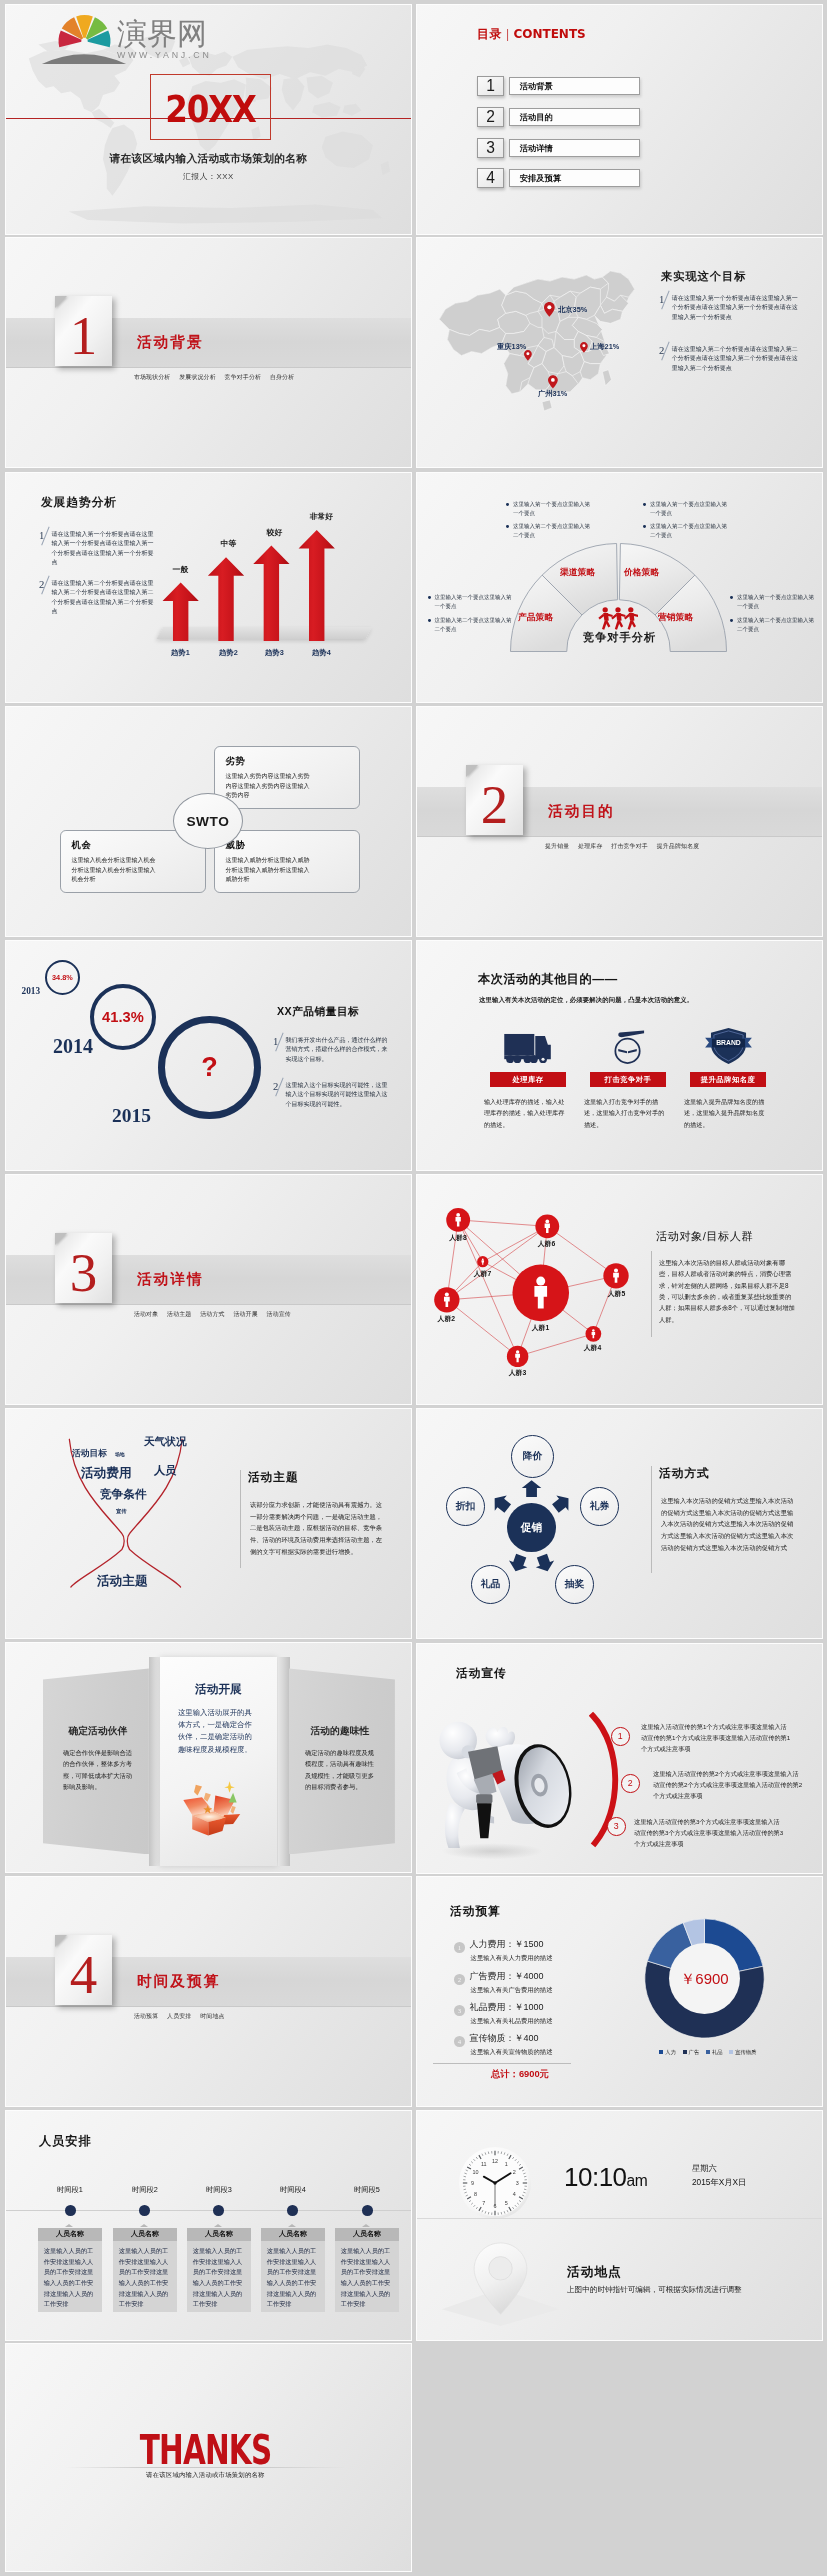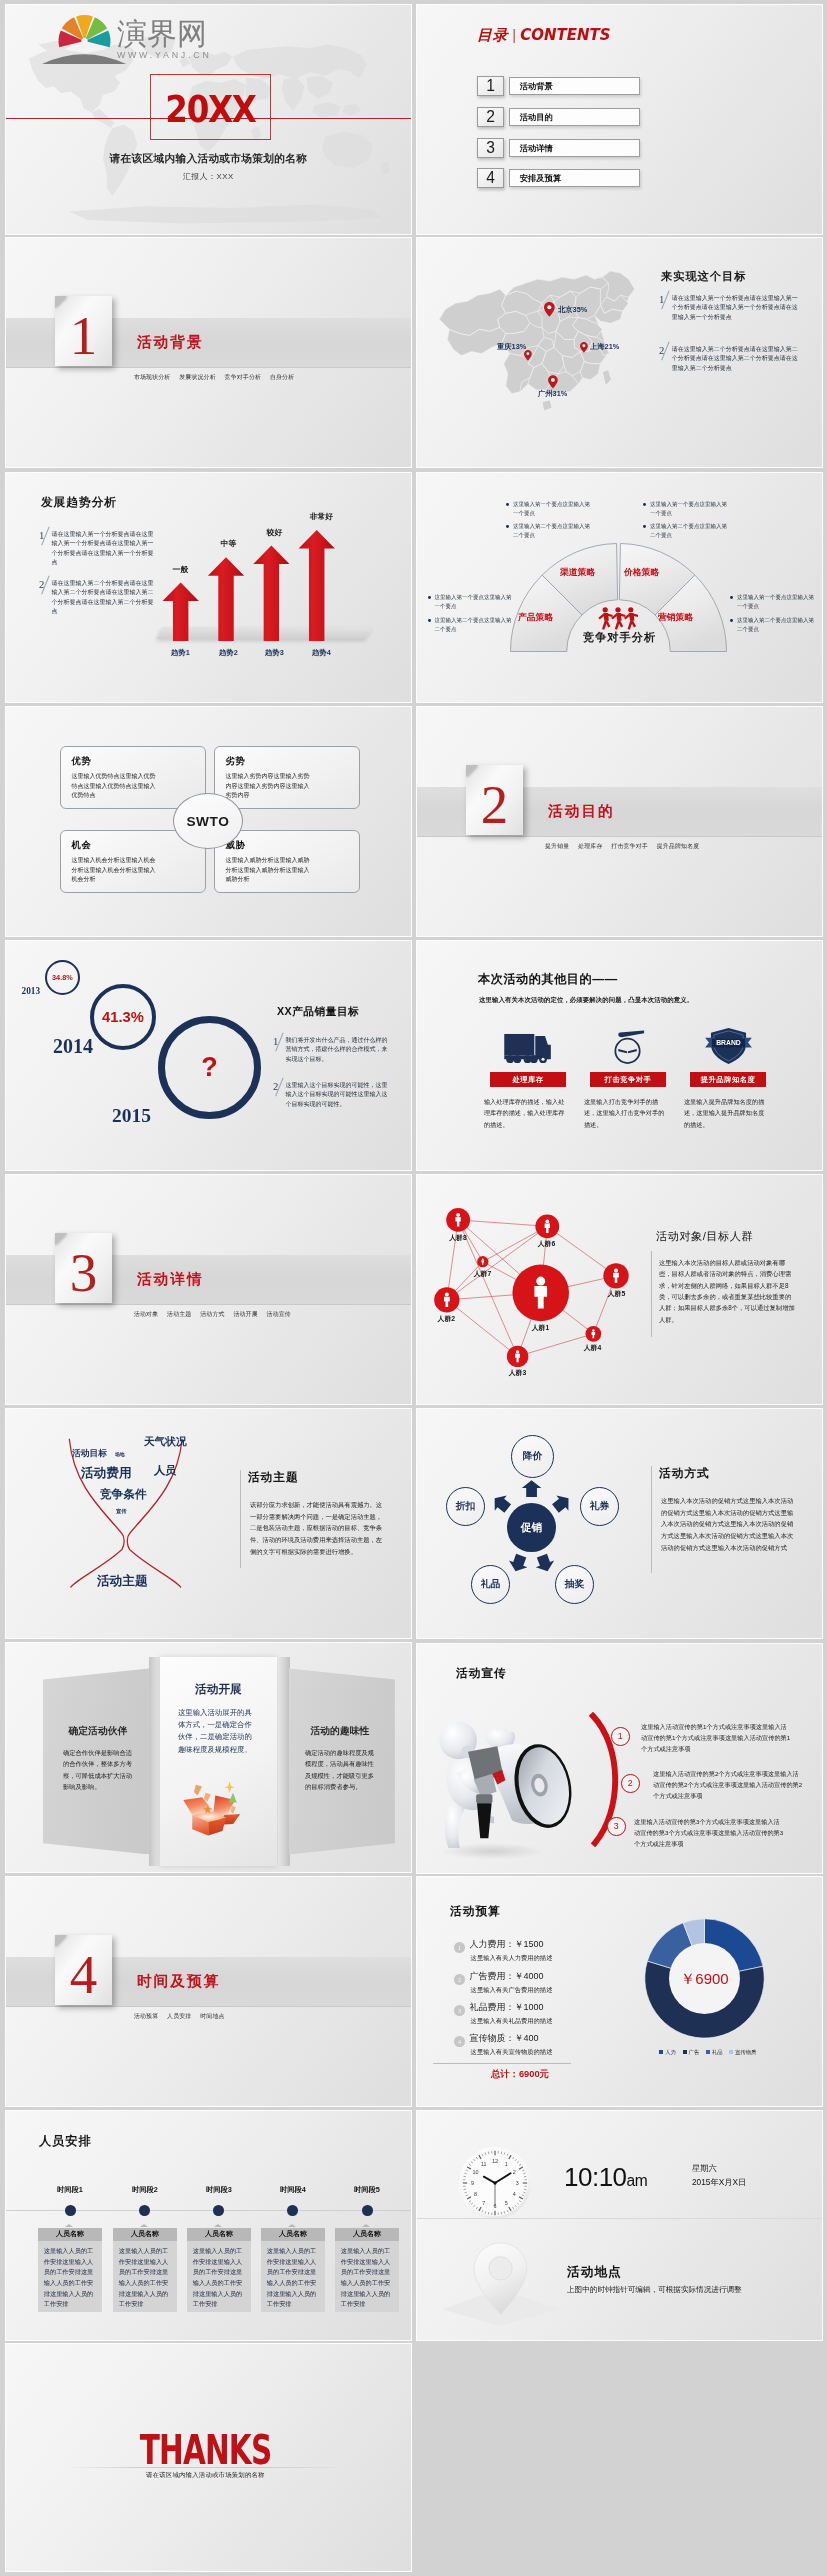--- a/index.html
+++ b/index.html
@@ -22,21 +22,21 @@
      font-family:"DejaVu Sans",sans-serif;}
   .logo-url{font-size:8.8px;color:#8d8d8d;letter-spacing:2.8px;line-height:10.7px;
      font-family:"Liberation Sans",sans-serif;}
   .cover-rule{position:absolute;left:0;right:0;height:1px;background:#b42323;}
   .cover-box{position:absolute;border:1px solid #c0392b;}
   .cover-year{position:absolute;font-size:37px;font-weight:bold;color:#c00c0c;
      font-family:"DejaVu Sans",sans-serif;letter-spacing:-1.5px;transform:scaleX(0.88);}
   .cover-sub{position:absolute;font-size:10.7px;font-weight:bold;color:#2b2b2b;letter-spacing:0.3px;}
   .cover-pres{position:absolute;font-size:7.8px;color:#3b3b3b;letter-spacing:0.6px;}
   
-  .toc-title{position:absolute;left:60px;top:21.5px;font-size:15px;font-weight:bold;color:#c00c0c;letter-spacing:0.5px;font-style:italic;}
+  .toc-title{position:absolute;left:60px;top:21.5px;font-size:12px;font-weight:bold;color:#c00c0c;letter-spacing:0.5px;}
   .toc-title .bar{color:#c94a4a;font-weight:normal;margin:0 3.9px;}
   .toc-title .en{font-family:"DejaVu Sans",sans-serif;letter-spacing:0px;}
   .toc-row{position:absolute;left:60px;display:flex;align-items:center;}
   .toc-num{width:27px;height:20.5px;border:1px solid #9a9a9a;background:linear-gradient(150deg,#fafafa,#e7e7e7);
      display:flex;align-items:center;justify-content:center;font-size:15.6px;color:#1a1a1a;
      box-shadow:1px 2px 2.9px rgba(0,0,0,.22);font-family:"Liberation Sans",sans-serif;}
   .toc-lab{margin-left:4.9px;width:131px;height:18.6px;border:1px solid #9d9d9d;background:#fdfdfd;
      display:flex;align-items:center;padding-left:9.8px;font-size:8.3px;font-weight:bold;color:#111;
      box-shadow:1px 2px 2.9px rgba(0,0,0,.14);}
   
@@ -139,21 +139,21 @@
   .bg-desc{position:absolute;left:16.6px;top:12.7px;font-size:6.3px;color:#1a1a1a;white-space:nowrap;}
   .bg-rule{position:absolute;left:15.6px;top:186px;width:138px;height:1px;background:#bcbcbc;}
   .bg-total{position:absolute;left:74px;top:191px;font-size:9.3px;font-weight:bold;color:#c20f14;}
   .bg-legend{position:absolute;top:172px;left:213px;width:149px;text-align:center;font-size:5.3px;color:#1a1a1a;}
   .bg-legend i{display:inline-block;width:3.9px;height:3.9px;background:#1b3158;margin:0 2px 0 6.8px;font-style:normal;}
   .donut-center{position:absolute;font-size:15px;font-weight:normal;color:#c20f14;
      font-family:"Liberation Sans",sans-serif;}
   
   .sf-title{position:absolute;left:33px;top:21.5px;font-size:12.2px;font-weight:bold;color:#161616;letter-spacing:1px;}
   .sf-line{position:absolute;left:0;top:99px;width:405px;height:1px;background:#cfcfcf;}
-  .sf-time{position:absolute;width:64px;text-align:center;font-size:7.3px;font-weight:bold;color:#141414;}
+  .sf-time{position:absolute;width:64px;text-align:center;font-size:7.3px;font-weight:normal;color:#141414;}
   .sf-dot{position:absolute;width:10.7px;height:10.7px;border-radius:50%;background:#1f3055;}
   .sf-hd{position:absolute;width:64px;height:12.7px;background:#b8b8b8;color:#111;font-size:7px;font-weight:bold;
      display:flex;align-items:center;justify-content:center;}
   .sf-hd:before{content:"";position:absolute;top:-3.9px;left:27px;width:0;height:0;
      border-left:4.9px solid transparent;border-right:4.9px solid transparent;border-bottom:3.9px solid #b8b8b8;}
   .sf-body{position:absolute;width:64px;height:71px;background:#d4d4d4;font-size:6.2px;color:#16213c;
      line-height:1.72;padding:4.9px 5.9px;}
   
   .tp-time{position:absolute;font-family:"Liberation Sans",sans-serif;font-size:26px;color:#111;letter-spacing:-0.5px;}
   .tp-ampm{font-size:15.6px;}
@@ -802,24 +802,20 @@
   <div class="cp-bullet" style="left:96px;top:49px;width:78px">这里输入第二个要点这里输入第二个要点</div>
   <div class="cp-bullet" style="left:233px;top:27px;width:78px">这里输入第一个要点这里输入第一个要点</div>
   <div class="cp-bullet" style="left:233px;top:49px;width:78px">这里输入第二个要点这里输入第二个要点</div>
   <div class="cp-bullet" style="left:17.6px;top:120px;width:78px">这里输入第一个要点这里输入第一个要点</div>
   <div class="cp-bullet" style="left:17.6px;top:143px;width:78px">这里输入第二个要点这里输入第二个要点</div>
   <div class="cp-bullet" style="left:320px;top:120px;width:78px">这里输入第一个要点这里输入第一个要点</div>
   <div class="cp-bullet" style="left:320px;top:143px;width:78px">这里输入第二个要点这里输入第二个要点</div>
 </div>
 
 <div class="slide" style="left:5.9px;top:707px">
-  <div class="sw-box" style="left:54px;top:39px">
-    <h4>优势</h4>
-    <p>这里输入优势特点这里输入优势特点这里输入优势特点这里输入优势特点</p>
-  </div>
   <div class="sw-box" style="left:208px;top:39px">
     <h4>劣势</h4>
     <p>这里输入劣势内容这里输入劣势内容这里输入劣势内容这里输入劣势内容</p>
   </div>
   <div class="sw-box" style="left:54px;top:123px">
     <h4>机会</h4>
     <p>这里输入机会分析这里输入机会分析这里输入机会分析这里输入机会分析</p>
   </div>
   <div class="sw-box" style="left:208px;top:123px">
     <h4>威胁</h4>

